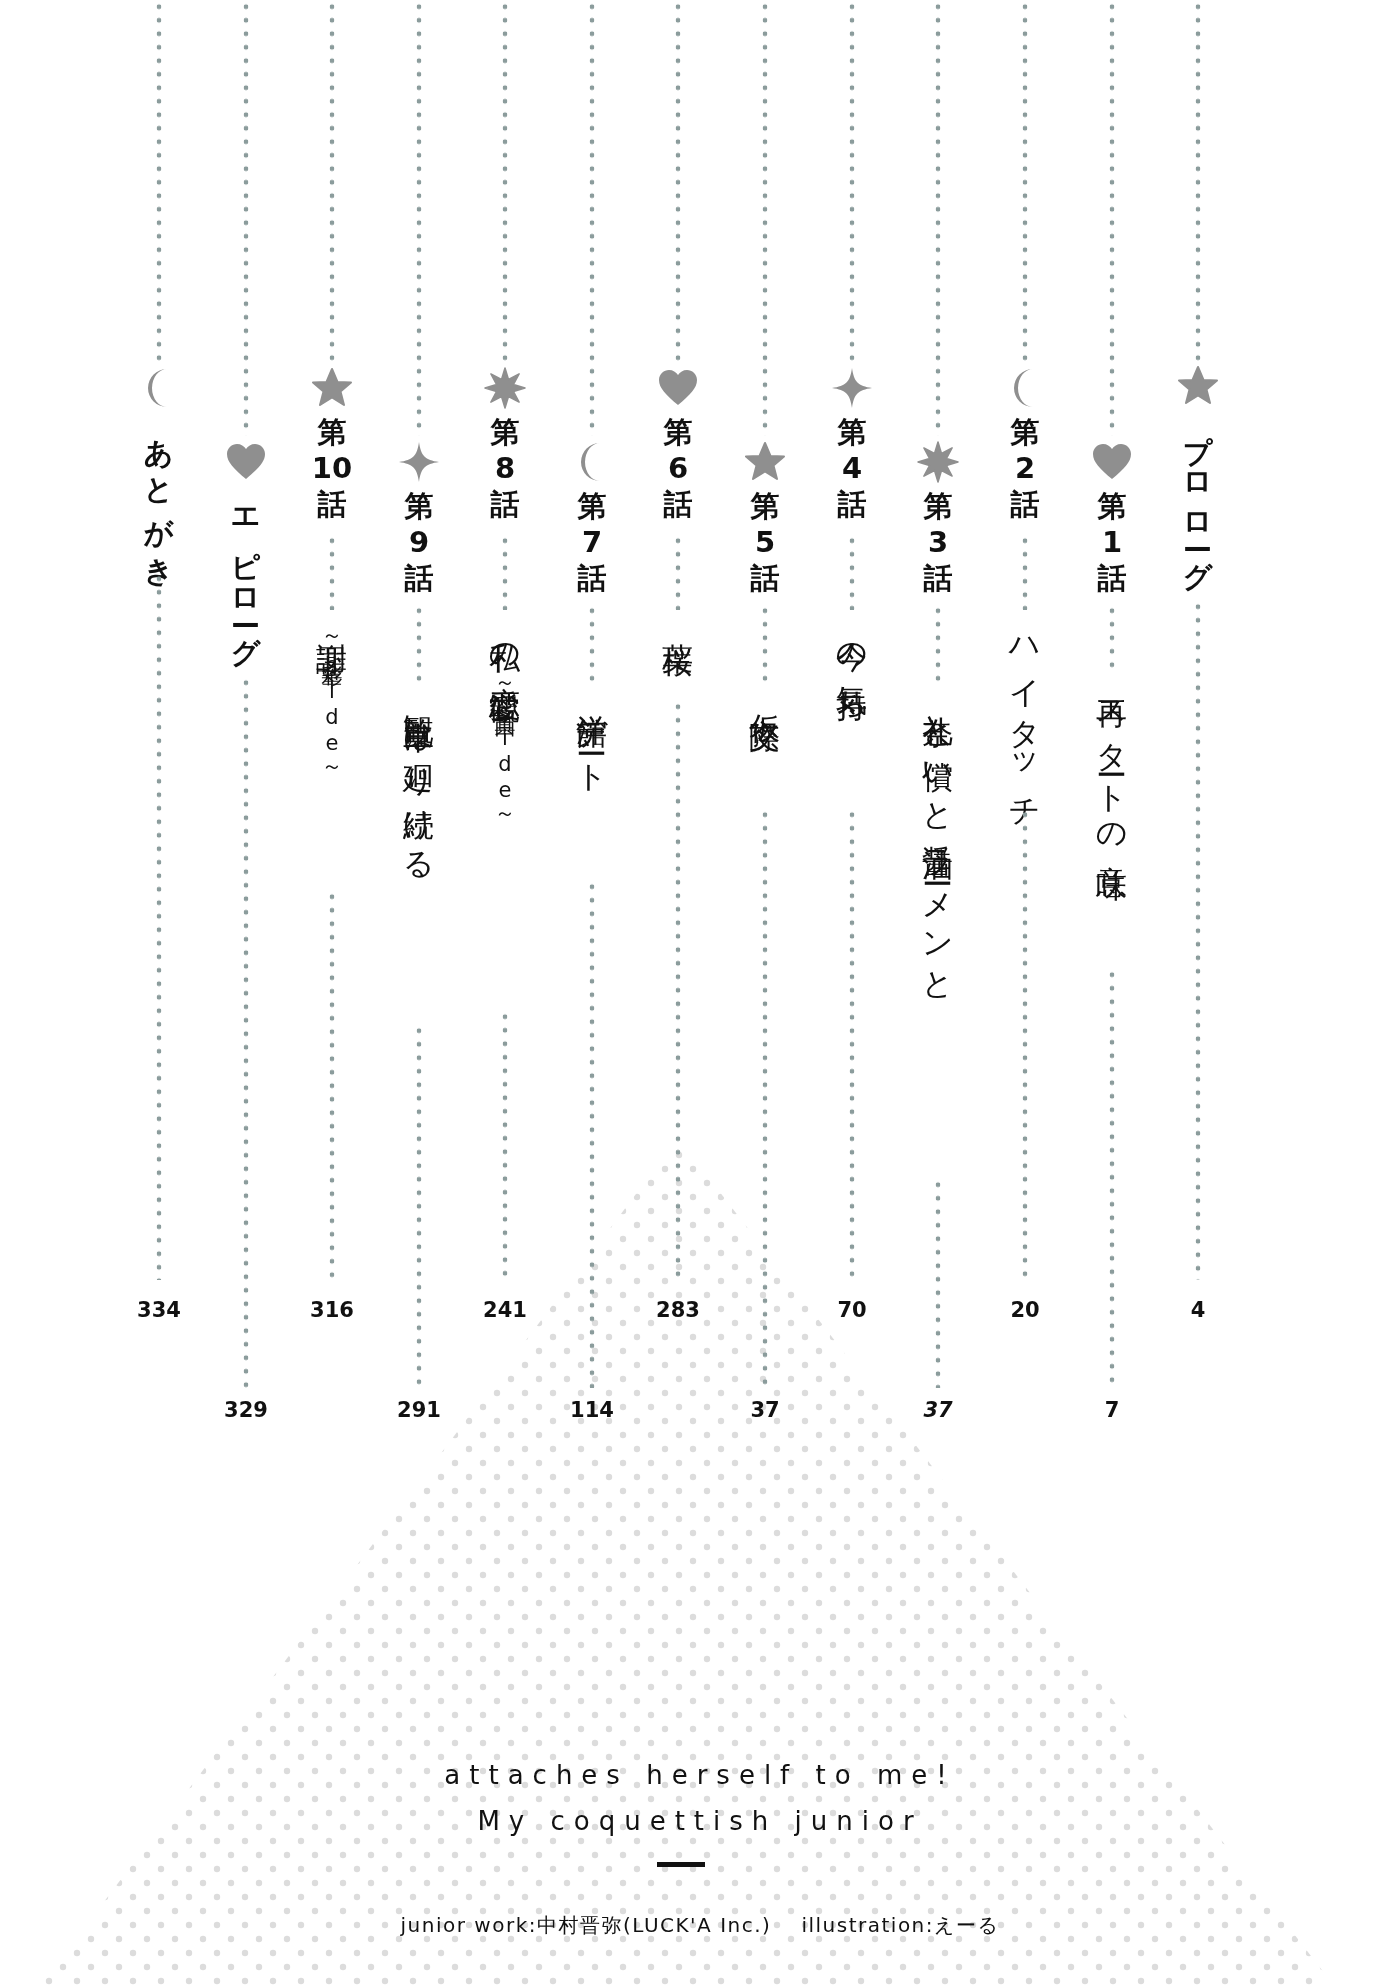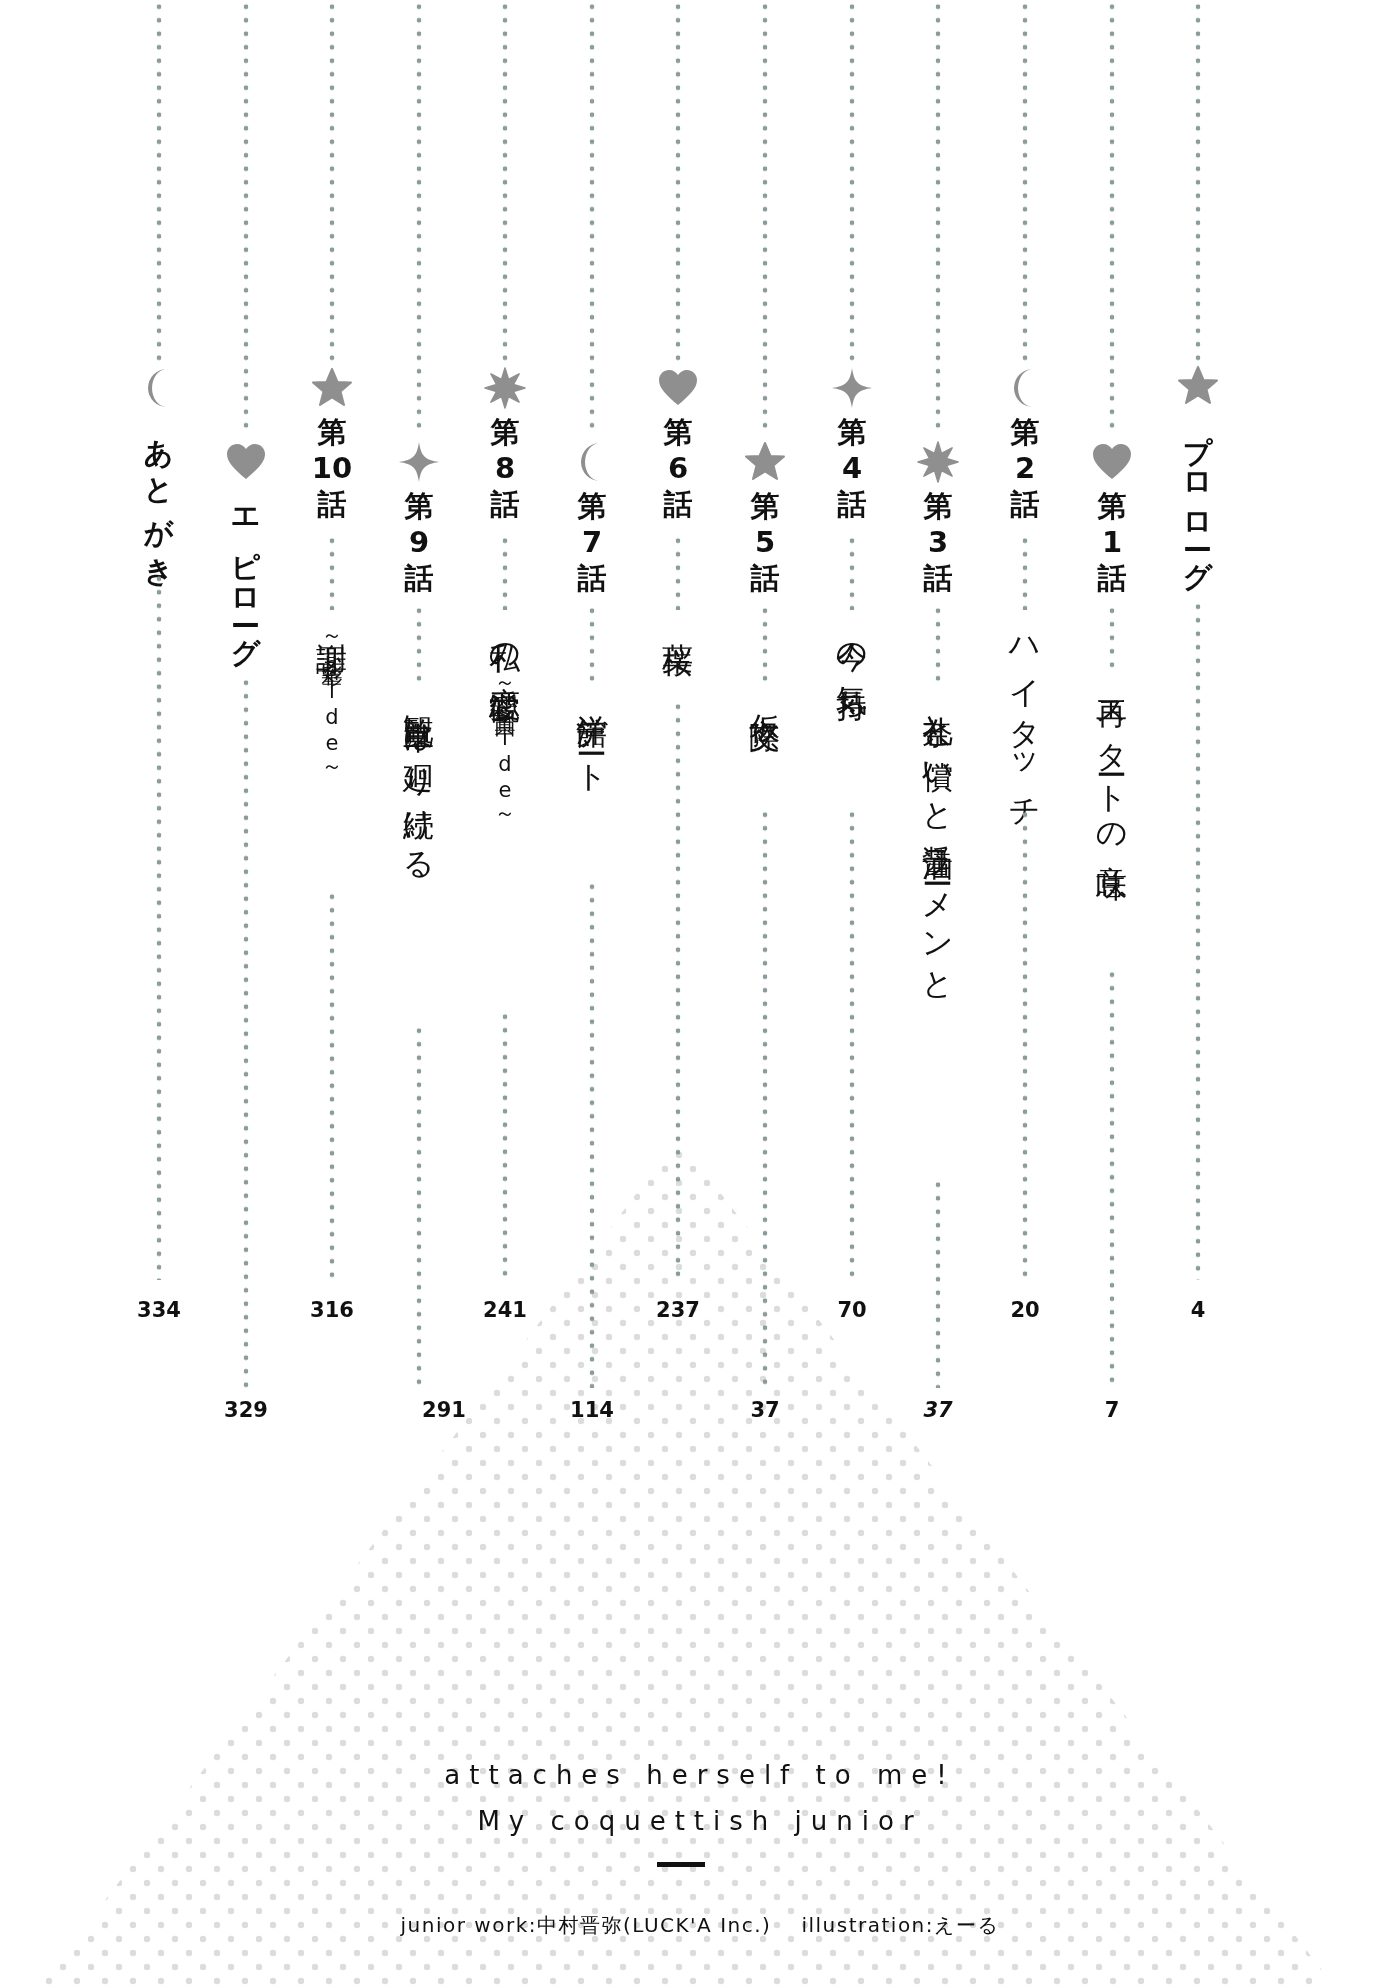--- a/index.html
+++ b/index.html
@@ -161,21 +161,21 @@
         </svg>
     </div>
     <div class="label" style="top:414px;">
       <span class="ch">第</span>
       <span class="ch">6</span>
       <span class="ch">話</span>
     </div>
     <div class="dots" style="top:534px;height:76px;"></div>
     <div class="title" style="top:618px;">葉桜</div>
     <div class="dots" style="top:700px;height:580px;"></div>
-    <div class="page" style="top:1298px;">237</div>
+    <div class="page" style="top:1298px;">283</div>
   </div>
 
   <div class="col" style="left:592px;">
     <div class="dots" style="top:0;height:436px;"></div>
     <div class="icon" style="top:440px;">
       <svg viewBox="0 0 44 44">
           <path d="M30 3 A19 19 0 1 0 30 41 A15 19 0 0 1 30 3 Z" fill="#8f8f8f"></path>
         </svg>
     </div>
     <div class="label" style="top:488px;">
@@ -217,21 +217,21 @@
         </svg>
     </div>
     <div class="label" style="top:488px;">
       <span class="ch">第</span>
       <span class="ch">9</span>
       <span class="ch">話</span>
     </div>
     <div class="dots" style="top:604px;height:80px;"></div>
     <div class="title" style="top:690px;">観覧車は廻り続ける</div>
     <div class="dots" style="top:1024px;height:364px;"></div>
-    <div class="page" style="top:1398px;margin-left:25px;">291</div>
+    <div class="page" style="top:1398px;">291</div>
   </div>
 
   <div class="col" style="left:332px;">
     <div class="dots" style="top:0;height:362px;"></div>
     <div class="icon" style="top:366px;">
       <svg viewBox="0 0 44 44">
           <polygon points="22,3 27.5,16 41,16.5 30.5,25.5 34,39 22,31.5 10,39 13.5,25.5 3,16.5 16.5,16" fill="#8f8f8f" stroke="#8f8f8f" stroke-width="2" stroke-linejoin="round"></polygon>
         </svg>
     </div>
     <div class="label" style="top:414px;">

